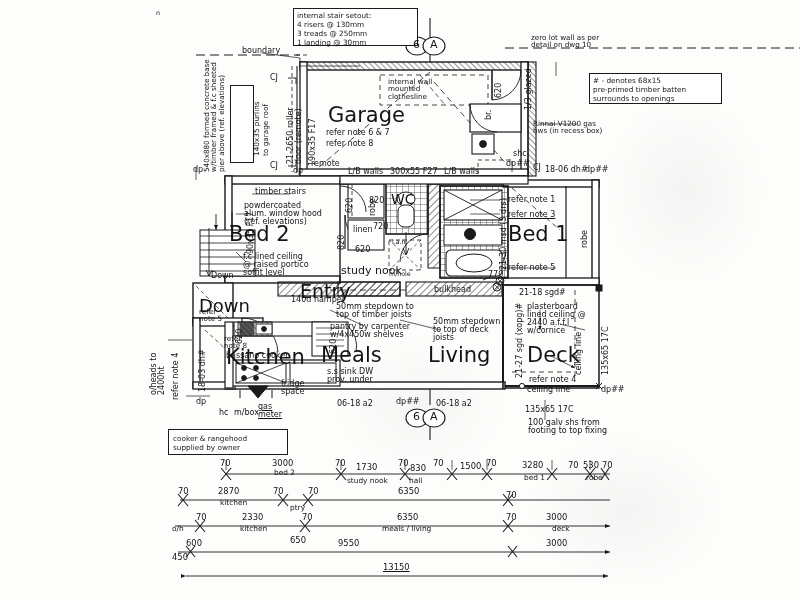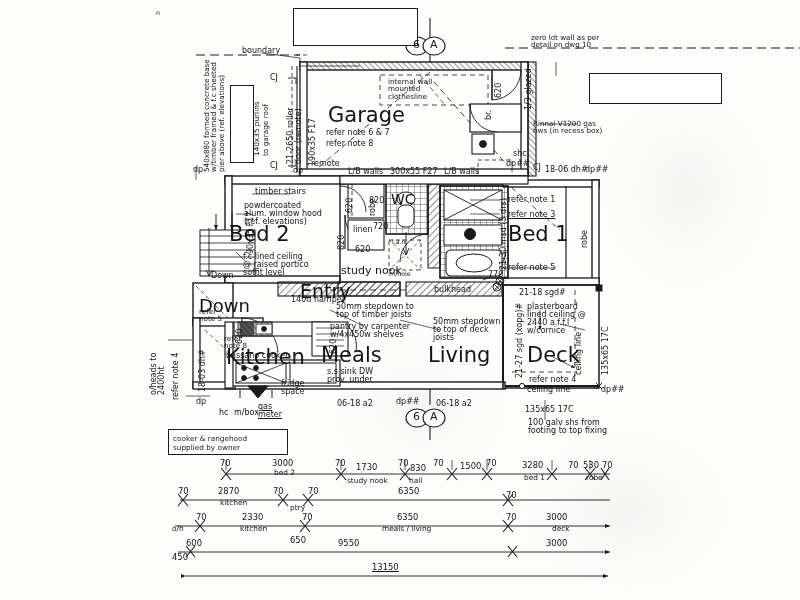--- a/index.html
+++ b/index.html
@@ -294,22 +294,29 @@
         <path d="M196 168 L196 180"></path>
         <path d="M168 340 L192 340"></path>
         <path d="M186 396 L210 396"></path>
       </g>
     </g>
   </svg>
 
   <div class="t tiny" style="left:156px;top:10px;">n</div>
 
   <div class="box" style="left:293px;top:8px;width:123px;height:36px;"></div>
+  <div class="boxtxt" style="left:294px;top:9px;">internal stair setout:
+4 risers @ 130mm
+3 treads @ 250mm
+1 landing @ 30mm</div>
 
   <div class="box" style="left:589px;top:73px;width:131px;height:29px;"></div>
+  <div class="boxtxt" style="left:590px;top:74px;"># - denotes 68x15
+pre-primed timber batten
+surrounds to openings</div>
 
   <div class="box" style="left:230px;top:85px;width:22px;height:76px;"></div>
   <div class="t boxtxt vt" style="left:250px;top:159px;transform:rotate(-90deg);">140x35 purlins
 to garage roof</div>
 
   <div class="box" style="left:168px;top:429px;width:118px;height:24px;"></div>
   <div class="boxtxt" style="left:170px;top:432px;">cooker &amp; rangehood
 supplied by owner</div>
 
   <div class="t room-lg" style="left:328px;top:105px;font-size:21px;">Garage</div>
@@ -466,20 +473,20 @@
   <div class="t dim" style="left:397px;top:513px;">6350</div>
   <div class="t dimsub" style="left:382px;top:525px;">meals / living</div>
   <div class="t dim" style="left:506px;top:513px;">70</div>
   <div class="t dim" style="left:546px;top:513px;">3000</div>
   <div class="t dimsub" style="left:552px;top:525px;">deck</div>
 
   <div class="t dim" style="left:186px;top:539px;">600</div>
   <div class="t dim" style="left:338px;top:539px;">9550</div>
   <div class="t dim" style="left:546px;top:539px;">3000</div>
 
-  <div class="t dim" style="left:372px;top:563px;text-decoration:underline;">13150</div>
+  <div class="t dim" style="left:383px;top:563px;text-decoration:underline;">13150</div>
 
   <div class="t" style="left:413px;top:39px;font-size:11px;">6</div>
   <div class="t" style="left:430px;top:39px;font-size:11px;">A</div>
   <div class="t" style="left:413px;top:411px;font-size:11px;">6</div>
   <div class="t" style="left:430px;top:411px;font-size:11px;">A</div>
 
 </div>
 
 </body></html>

